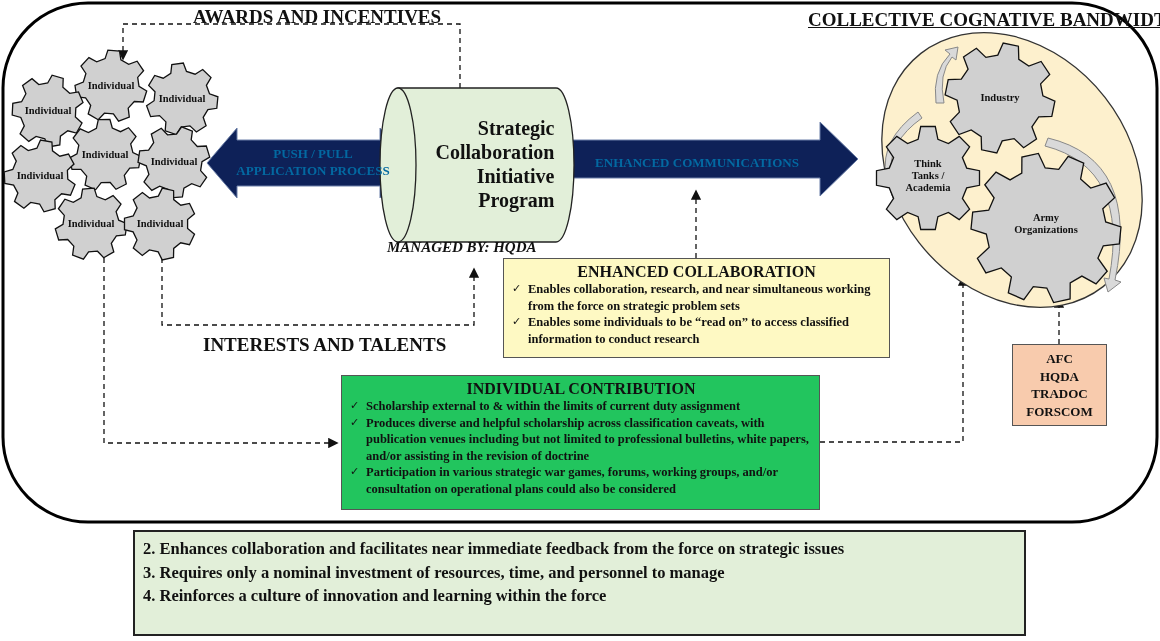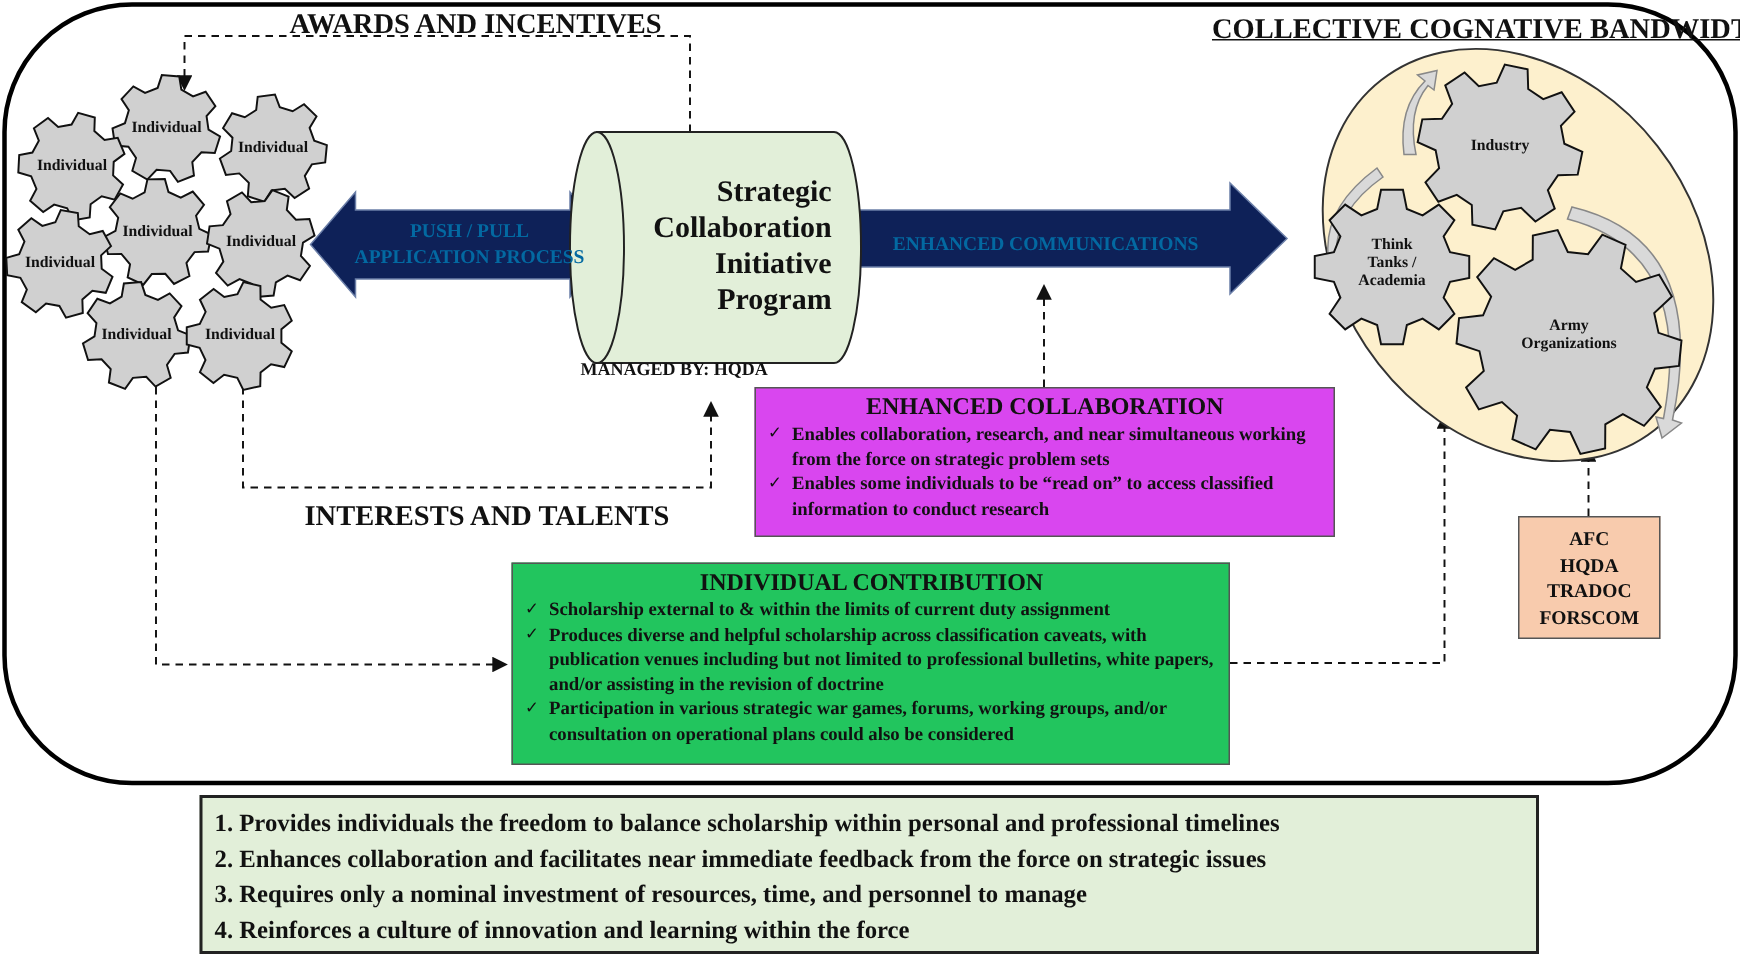--- a/index.html
+++ b/index.html
@@ -93,38 +93,38 @@
   <div>PUSH / PULL</div>
   <div>APPLICATION PROCESS</div>
 </div>
 
 <div class="cyl-text" style="left:495px; top:164px;">
   <div>Strategic</div>
   <div>Collaboration</div>
   <div>Initiative</div>
   <div>Program</div>
 </div>
-<div class="lbl" style="left:387px; top:239px; font-size:12px; ">MANAGED BY: HQDA</div>
+<div class="lbl" style="left:387px; top:239px; font-size:15px; font-style:italic;">MANAGED BY: HQDA</div>
 
 <div class="arrow-text" style="left:697px; top:162px;">
   <div>ENHANCED COMMUNICATIONS</div>
 </div>
 
 <div class="gear-label" style="left:1000px; top:98px;">Industry</div>
 <div class="gear-label" style="left:928px; top:176px;">
   <div>Think</div>
   <div>Tanks /</div>
   <div>Academia</div>
 </div>
 <div class="gear-label" style="left:1046px; top:224px;">
   <div>Army</div>
   <div>Organizations</div>
 </div>
 
-<div class="box" style="left:503px; top:258px; width:387px; height:100px; background:#d946ef; padding:4px 6px 0 6px;">
+<div class="box" style="left:503px; top:258px; width:387px; height:100px; background:#fef9c3; padding:4px 6px 0 6px;">
   <h3>ENHANCED COLLABORATION</h3>
   <ul>
     <li><span class="chk">✓</span><span>Enables collaboration, research, and near simultaneous working from the force on strategic problem sets</span></li>
     <li><span class="chk">✓</span><span>Enables some individuals to be “read on” to access classified information to conduct research</span></li>
   </ul>
 </div>
 
 <div class="box" style="left:341px; top:375px; width:479px; height:135px; background:#22c55e; padding:4px 5px 0 6px;">
   <h3>INDIVIDUAL CONTRIBUTION</h3>
   <ul>
@@ -135,17 +135,16 @@
 </div>
 
 <div class="org-box">
   <div>AFC</div>
   <div>HQDA</div>
   <div>TRADOC</div>
   <div>FORSCOM</div>
 </div>
 
 <div class="bottom-box">
-  <div>1. Provides individuals the freedom to balance scholarship within personal and professional timelines</div>
   <div>2. Enhances collaboration and facilitates near immediate feedback from the force on strategic issues</div>
   <div>3. Requires only a nominal investment of resources, time, and personnel to manage</div>
   <div>4. Reinforces a culture of innovation and learning within the force</div>
 </div>
 
 </body></html>

